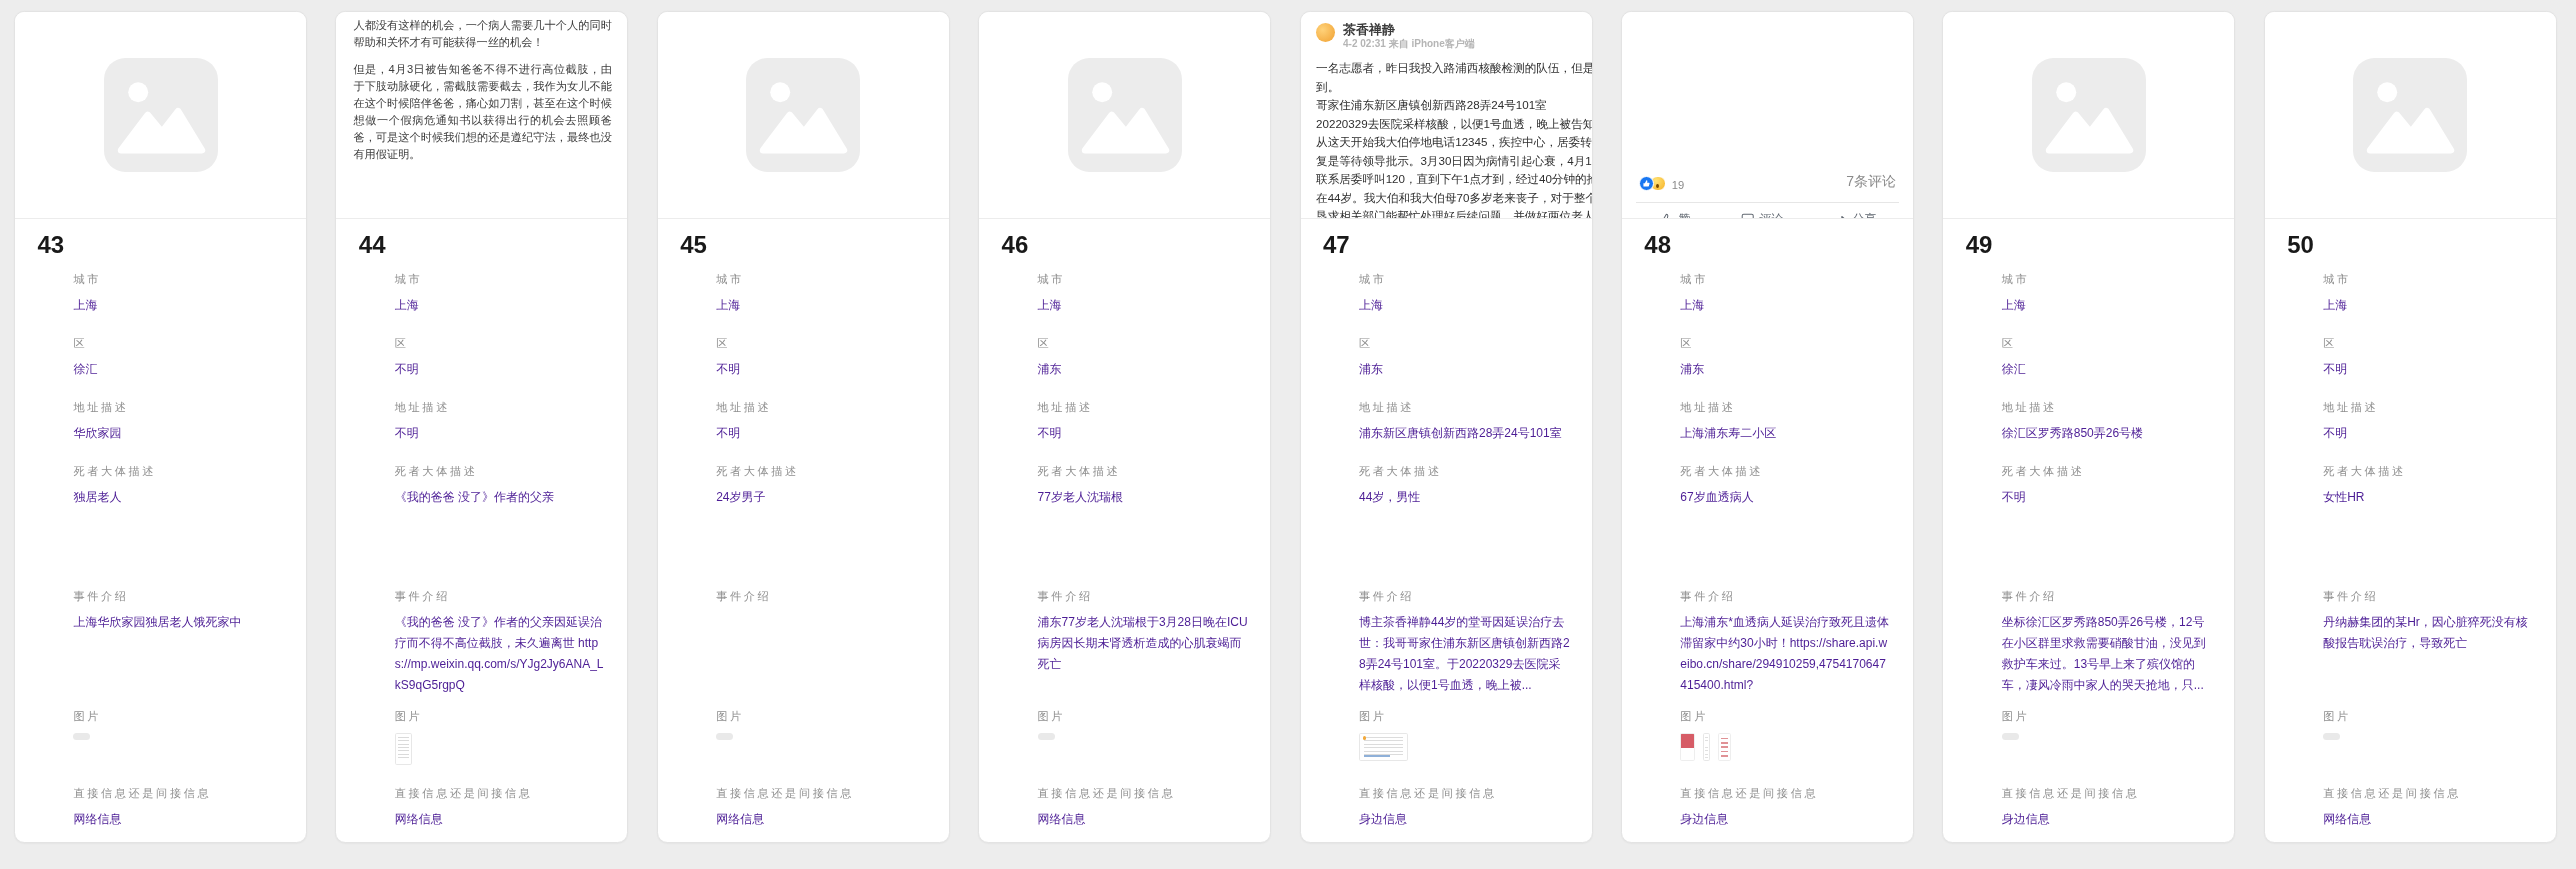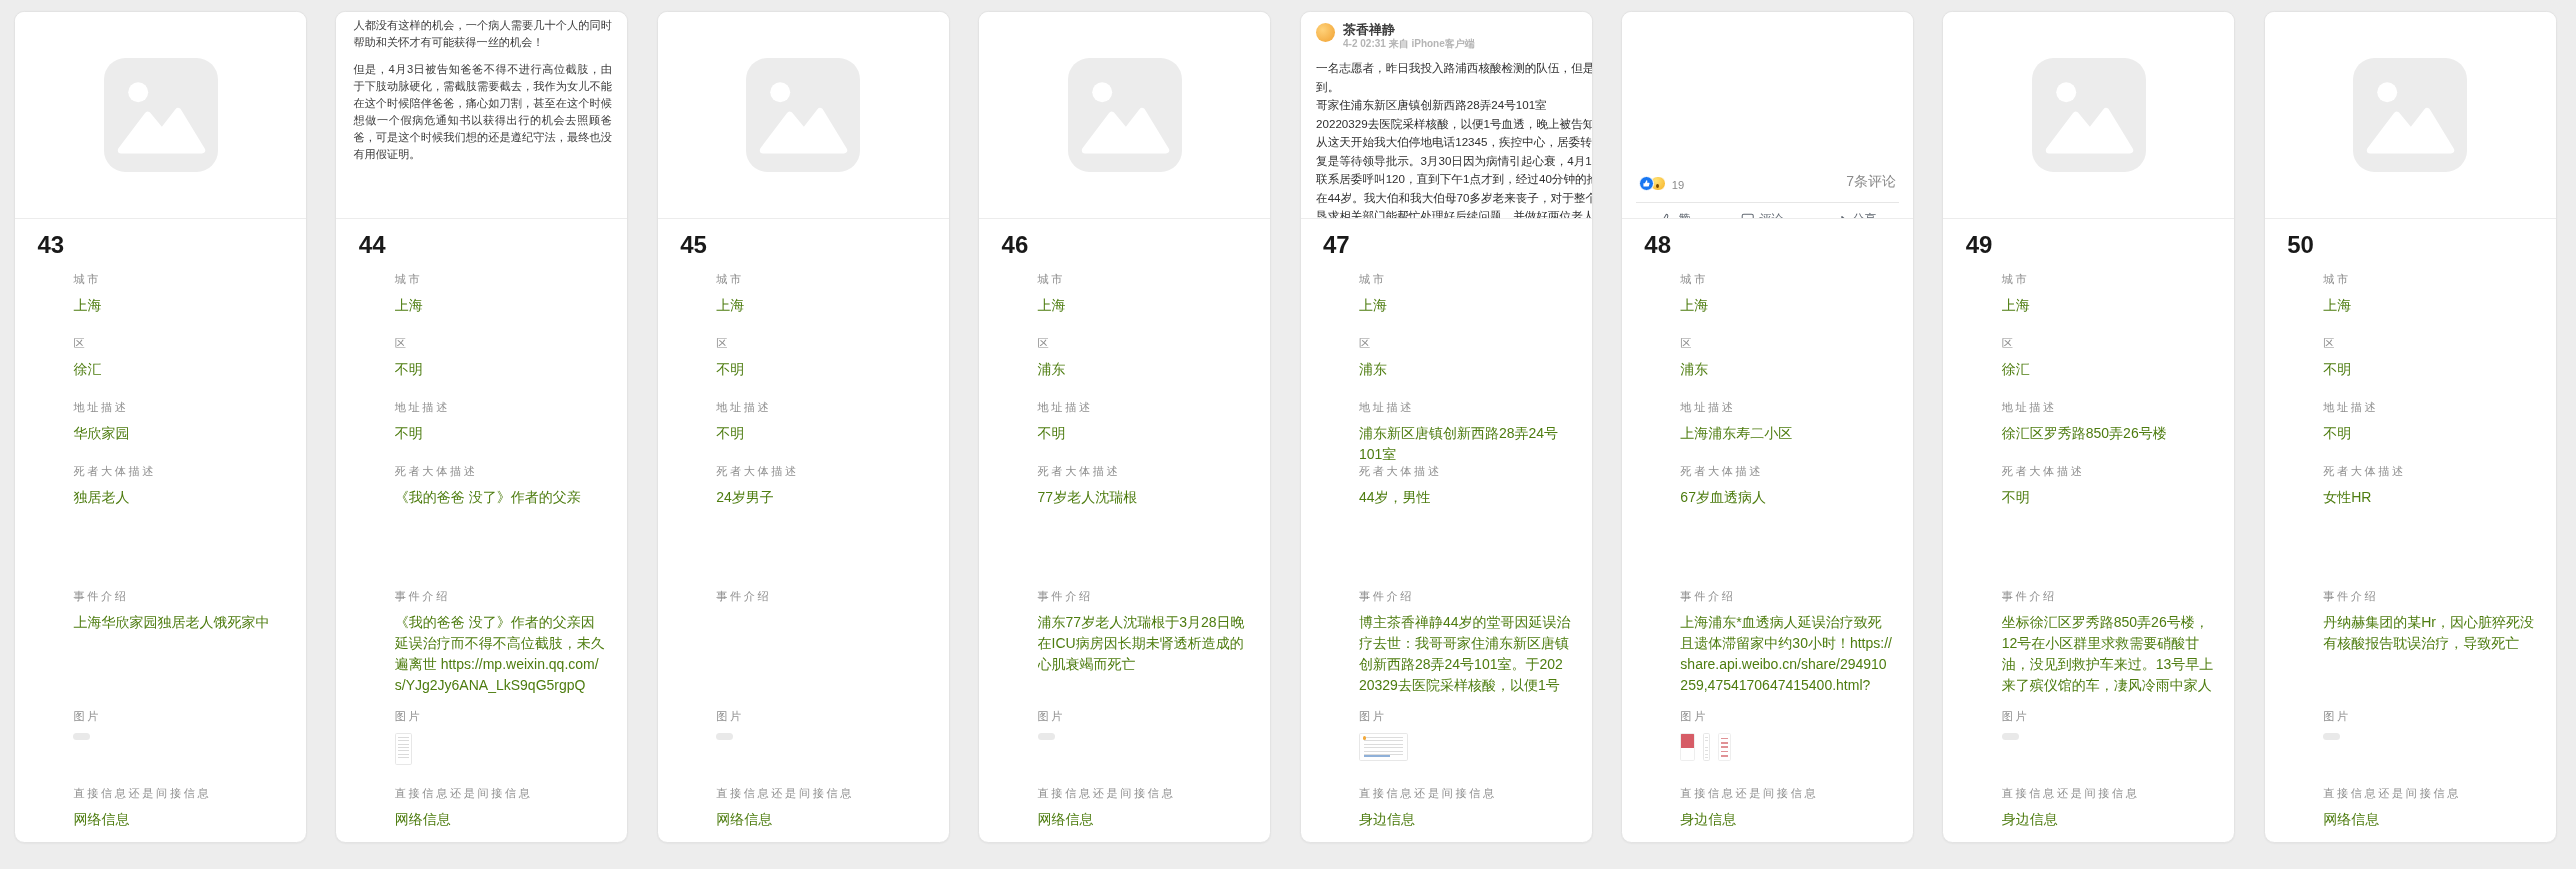--- a/index.html
+++ b/index.html
@@ -48,21 +48,21 @@
   .fb-count{margin-left:6px;font-size:11.2px;color:#8a8a8a;}
   .fb-comments{margin-left:auto;font-size:14px;color:#8a8a8a;}
   .fb-divider{height:0.9px;background:#e6e6e6;margin:11.2px 14px 0 14px;}
   .fb-actions{display:flex;justify-content:space-around;padding:7.8px 12px 0 12px;color:#606770;font-size:12px;}
   .fb-act{display:flex;align-items:center;gap:5.2px;}
   .fb-act svg{width:14.7px;height:14.7px;}
   
   .num{position:absolute;left:22.4px;top:219px;font-size:24px;font-weight:600;color:#191919;}
   .sec{position:absolute;left:22.4px;right:21px;margin-left:36px;}
   .lbl{font-size:11.2px;color:#8f8f8f;letter-spacing:2.6px;white-space:nowrap;}
-  .val{font-size:14px;color:#4d7c0f;line-height:21px;}
+  .val{font-size:12px;color:#4c1d95;line-height:21px;}
   .s-city{top:260px;}  .s-district{top:324px;}  .s-address{top:388px;}  .s-victim{top:452px;}
   .sec .val{margin-top:7.8px;}
   .s-event{top:577px;}
   .s-event .val{max-height:84px;overflow:hidden;word-break:break-all;}
   .s-image{top:697px;}
   .thumbs{margin-top:8.6px;height:34px;}
   .thumb{display:inline-block;margin-right:7.8px;vertical-align:top;border-radius:1.7px;box-sizing:border-box;}
   .t-pill{width:17px;height:7px;border-radius:4.3px;background:#e9e9e9;}
   .t-doc{width:17px;height:32px;border:0.9px solid #e7e7e7;border-radius:1.7px;
     background:repeating-linear-gradient(to bottom,#dadada 0 0.9px,#fff 0.9px 3.4px);

